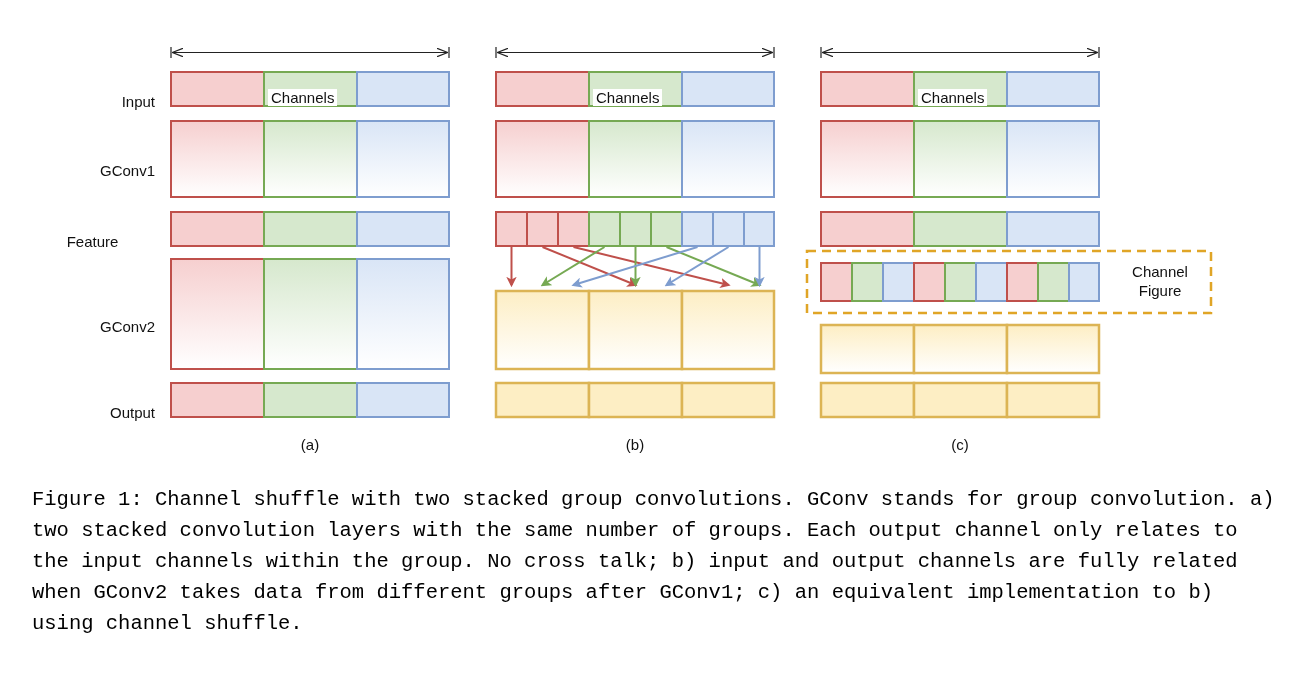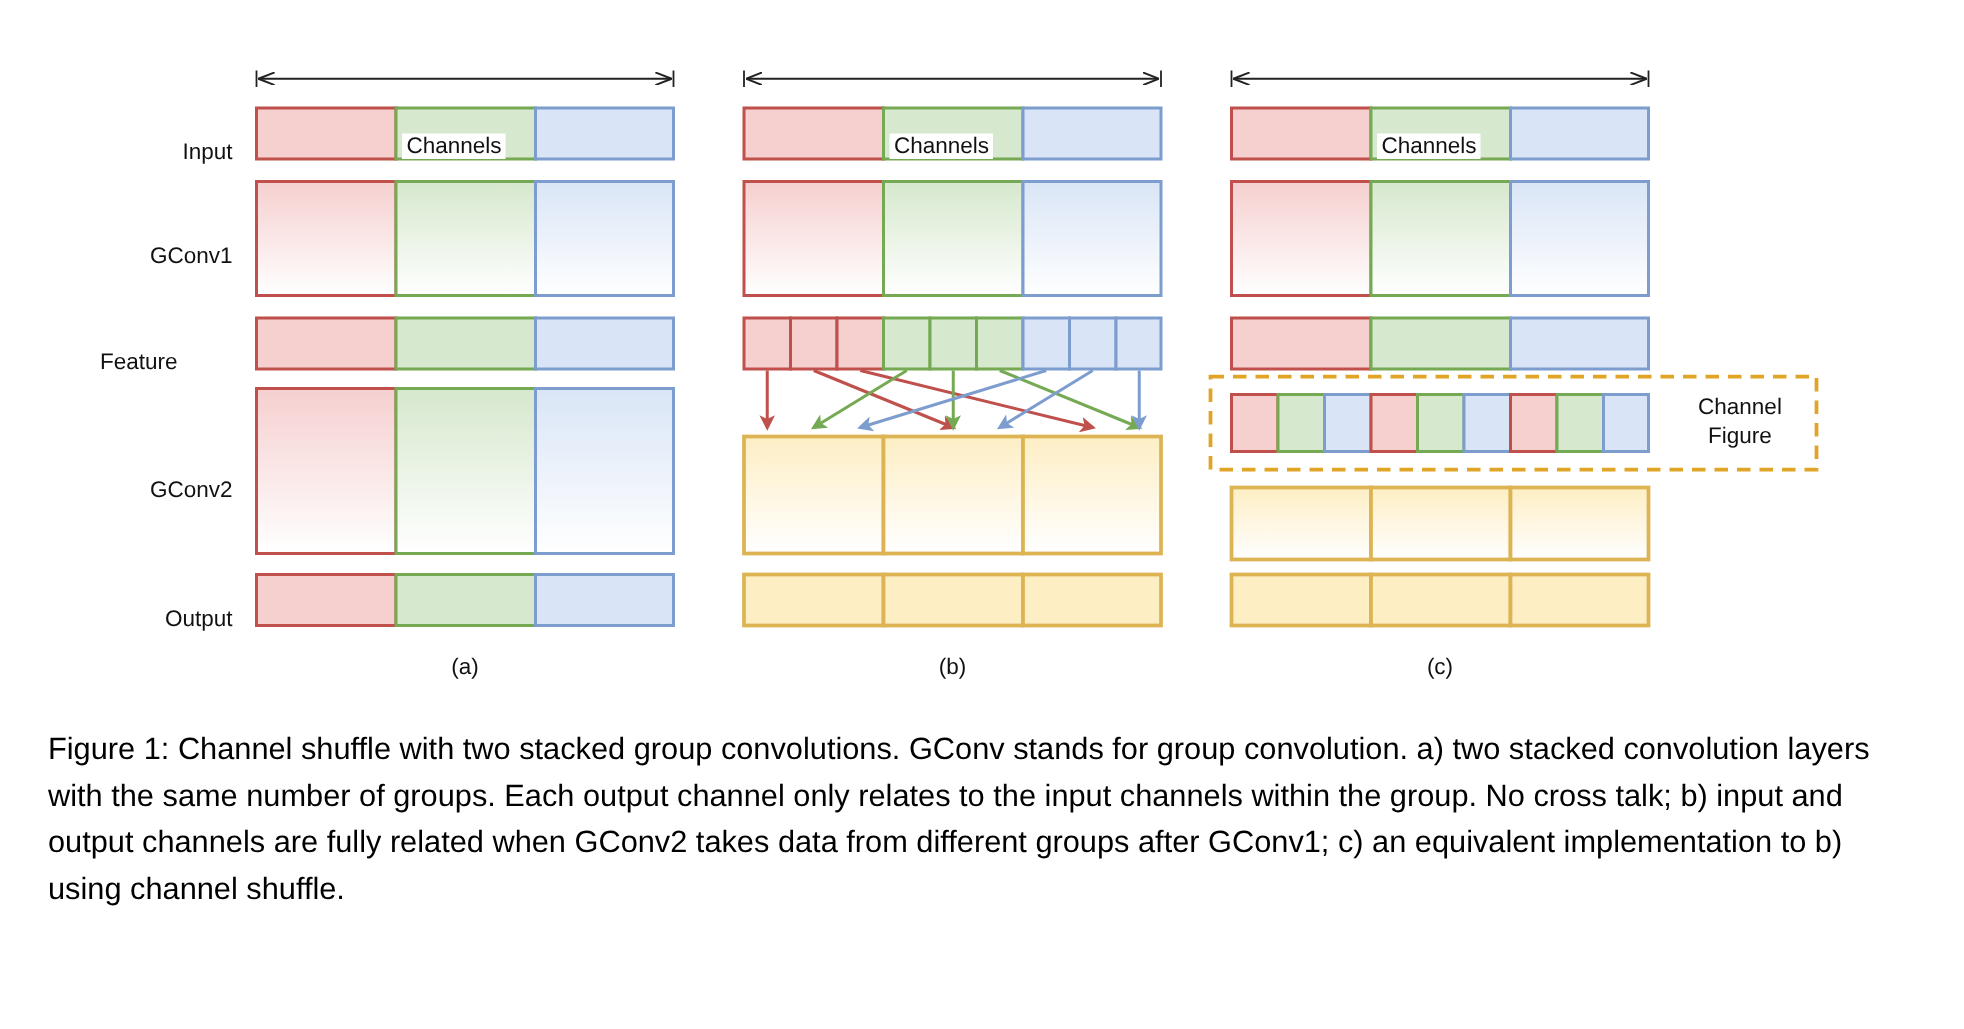--- a/index.html
+++ b/index.html
@@ -45,21 +45,21 @@
     font-size:15px;
     color:#111;
     line-height:19px;
     text-align:center;
     white-space:nowrap;
   }
   .caption{
     position:absolute;
     left:32px;top:484px;
     width:1248px;
-    font-family:Liberation Sans, sans-serif;
+    font-family:Liberation Mono, monospace;
     font-size:20.5px;
     line-height:31px;
     color:#000;
     text-align:left;
   }
 </style>
 </head>
 <body>
 
 <div id="fig">

